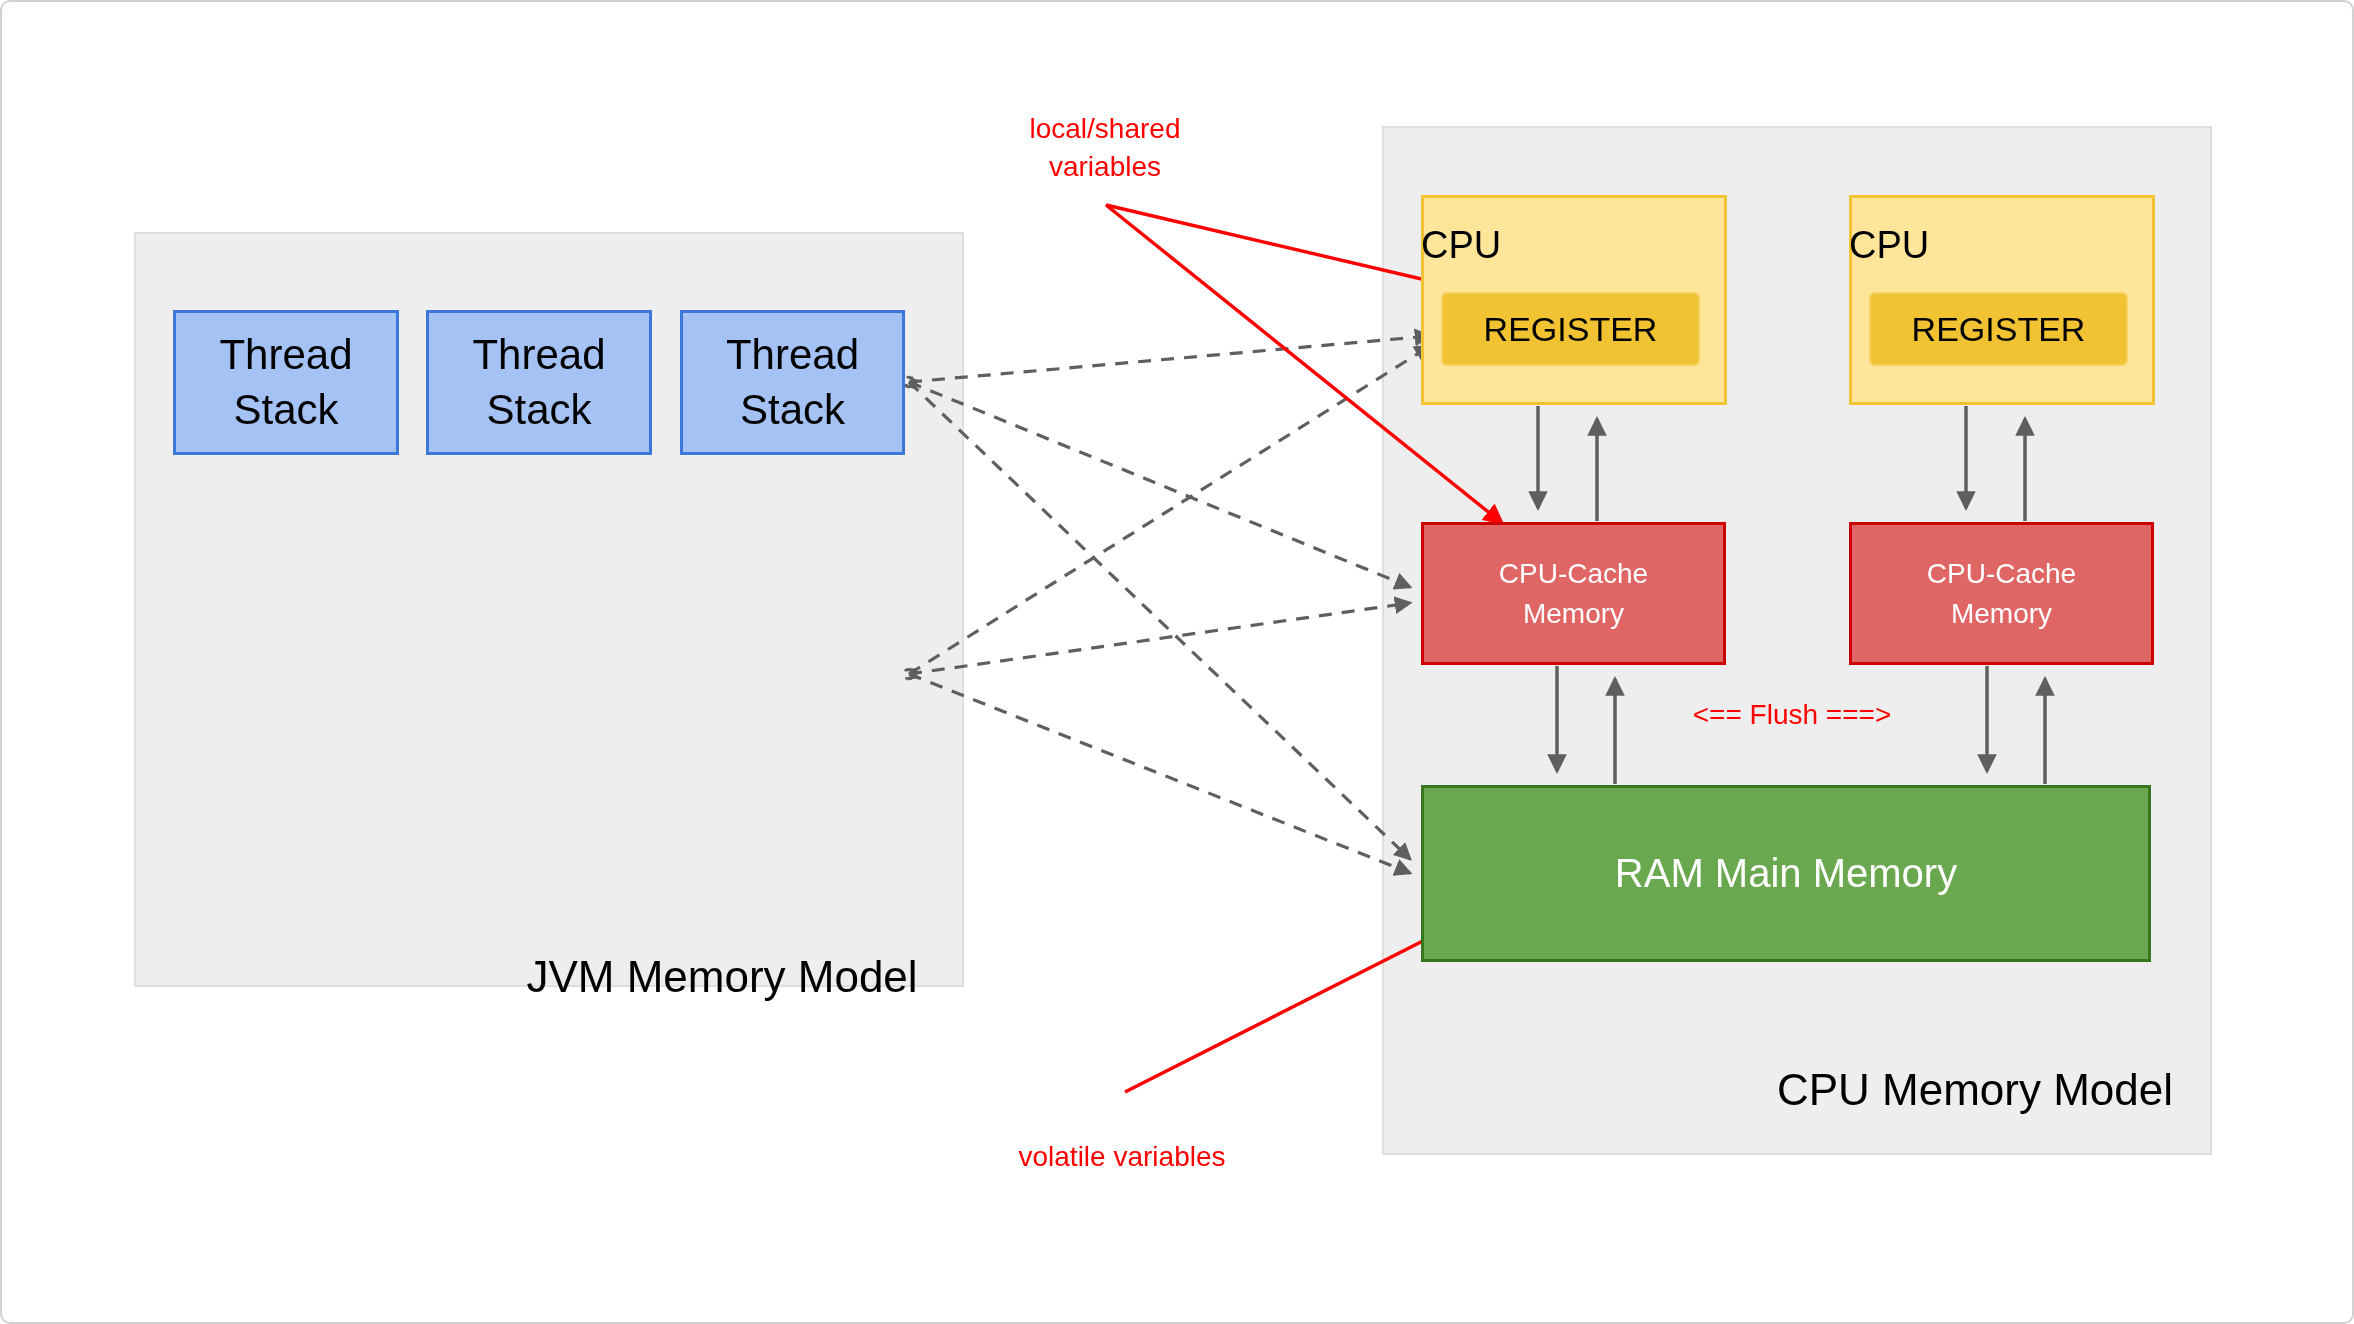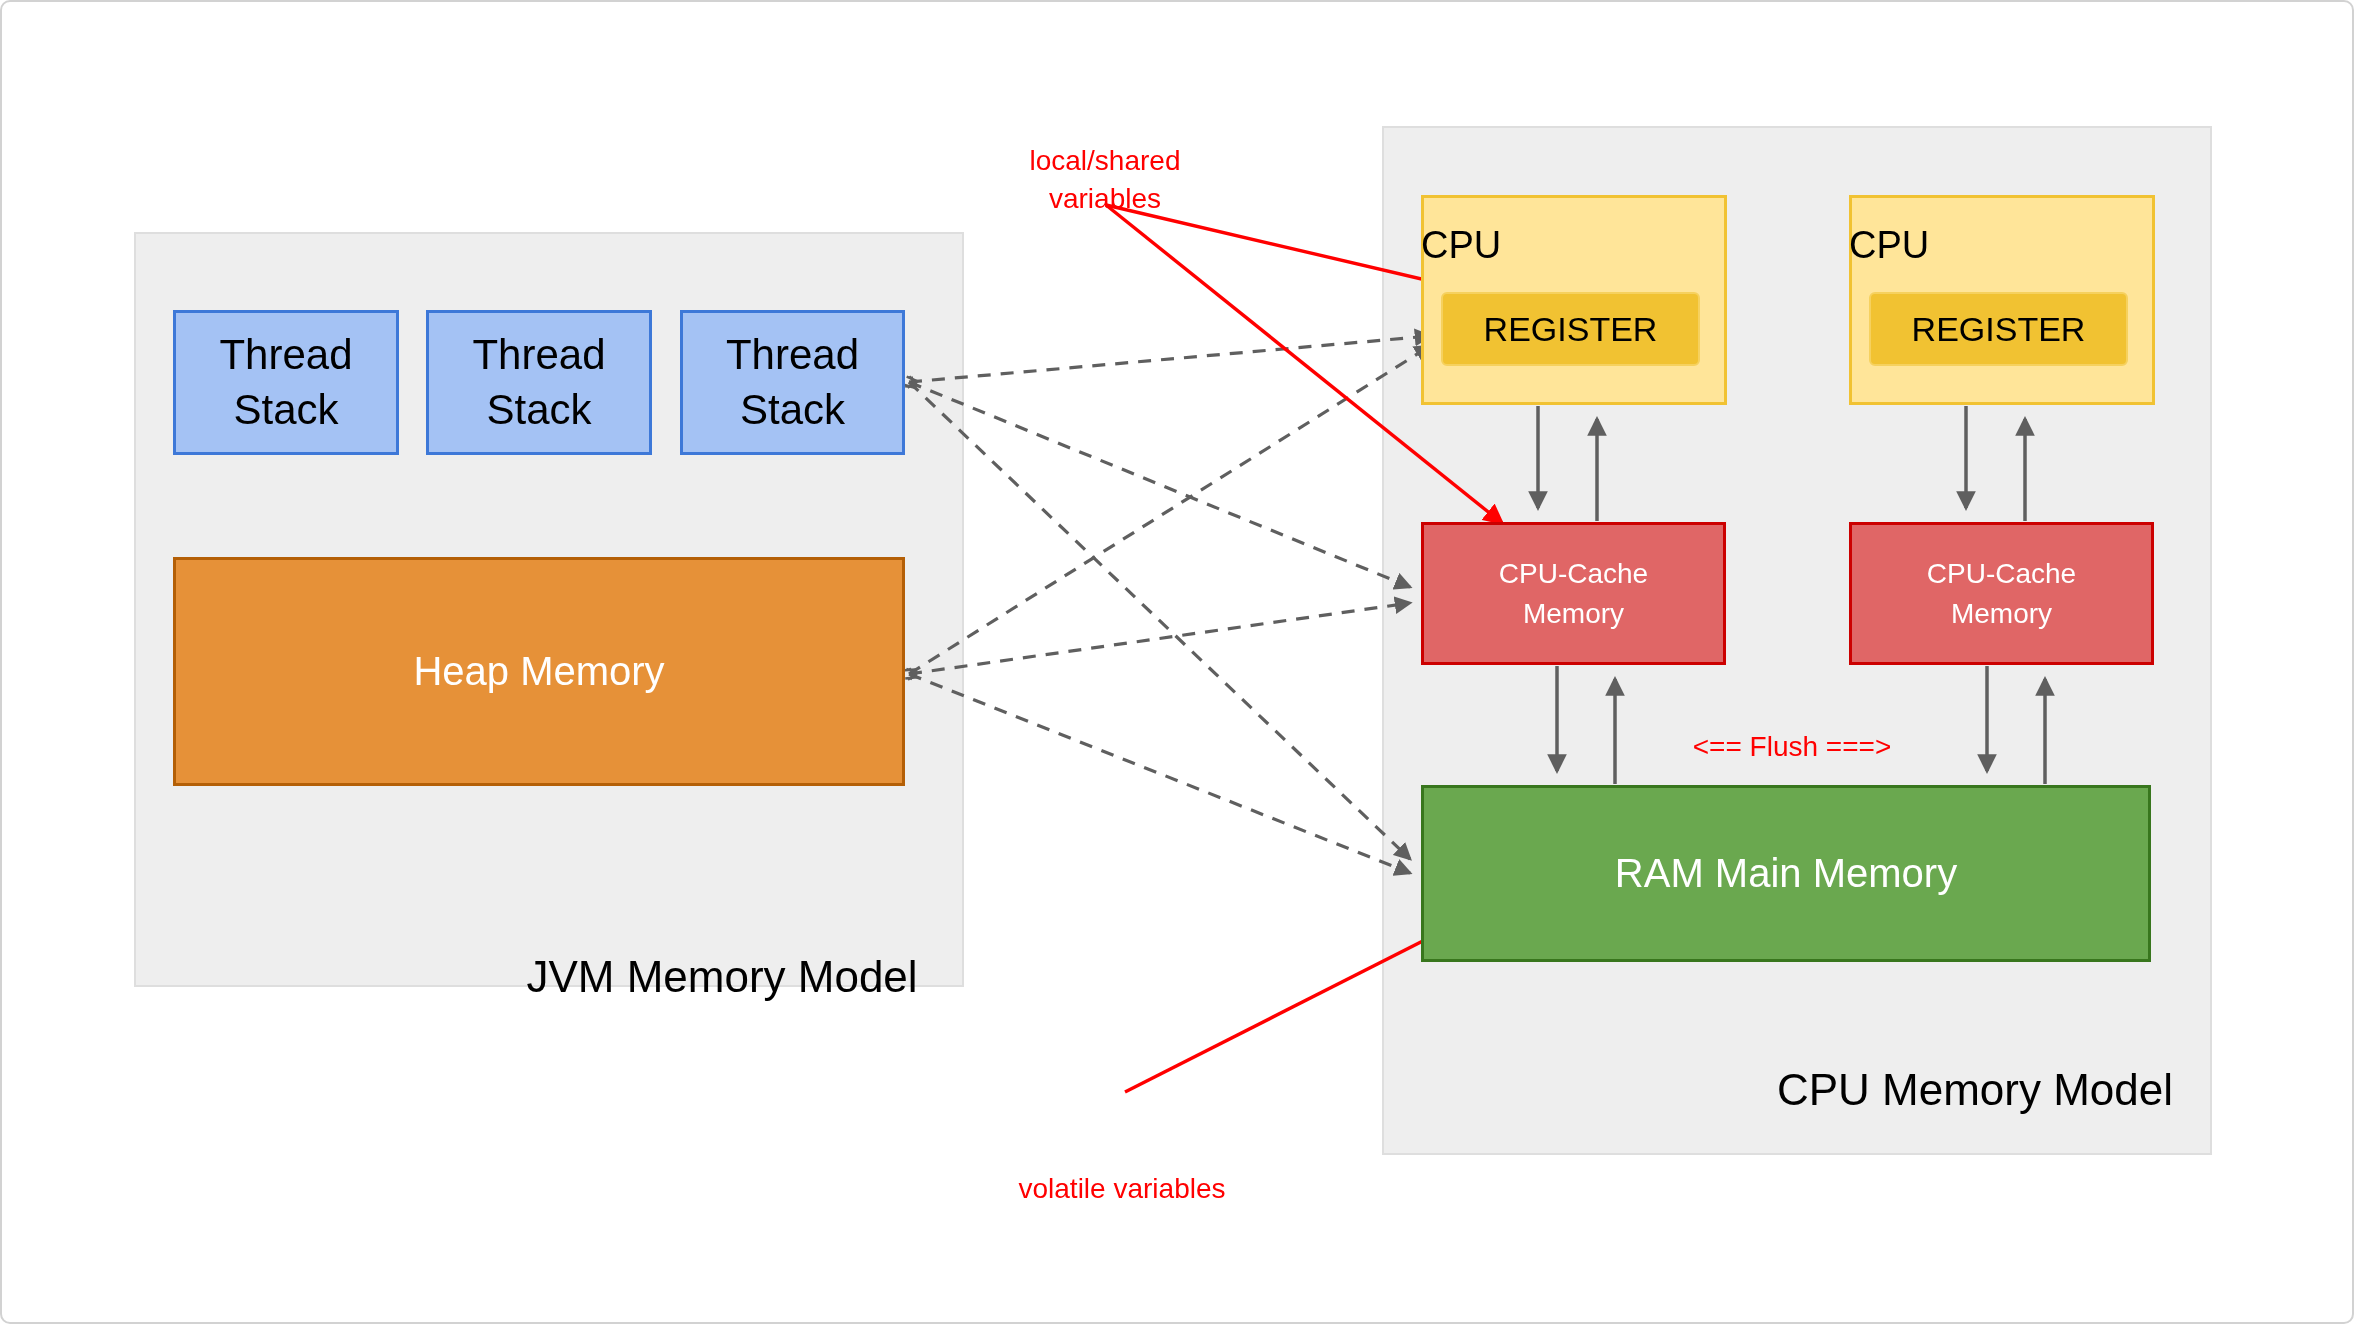--- a/index.html
+++ b/index.html
@@ -13,21 +13,21 @@
   .heap{background:#e69138;border:3px solid #b45f06;color:#fff;font-size:40px;}
   .cpu{background:#ffe599;border:3px solid #f1c232;}
   .cpu-title{position:absolute;display:flex;align-items:center;justify-content:flex-start;
              color:#000;font-size:38px;}
   .register{background:#f1c232;border:2px solid #f6d15e;border-radius:6px;color:#000;font-size:34px;}
   .cache{background:#e06666;border:3px solid #cc0000;color:#fff;font-size:28px;line-height:1.42;}
   .ram{background:#6aa84f;border:3px solid #38761d;color:#fff;font-size:40px;}
   .panel-label{position:absolute;display:flex;align-items:center;justify-content:center;
                color:#000;font-size:44px;}
   .red-note{position:absolute;display:flex;align-items:center;justify-content:center;
-            color:#ff0000;font-size:28px;line-height:1.35;text-align:center;margin-top:32px;}
+            color:#ff0000;font-size:28px;line-height:1.35;text-align:center;}
   svg.wires{position:absolute;left:0;top:0;pointer-events:none;}
 </style>
 </head>
 <body>
 
 <div class="screen">
 
   <div class="panel" style="left:132px;top:230px;width:830px;height:755px;"></div>
   <div class="panel" style="left:1380px;top:124px;width:830px;height:1029px;"></div>
 
@@ -76,23 +76,20 @@
 Stack</span>
   </div>
   <div class="node stack" style="left:424px;top:308px;width:226px;height:145px;">
     <span class="label">Thread
 Stack</span>
   </div>
   <div class="node stack" style="left:678px;top:308px;width:225px;height:145px;">
     <span class="label">Thread
 Stack</span>
   </div>
-  <div class="node heap" style="left:171px;top:555px;width:732px;height:229px;">
-    <span class="label">Heap Memory</span>
-  </div>
   <div class="panel-label" style="left:500px;top:900px;width:440px;height:60px;margin-top:45px;">
     <span class="label">JVM Memory Model</span>
   </div>
 
   <div class="node cpu" style="left:1419px;top:193px;width:306px;height:210px;"></div>
   <div class="cpu-title" style="left:1419px;top:196px;width:306px;height:94px;">
     <span class="label">CPU</span>
   </div>
   <div class="node register" style="left:1439px;top:290px;width:259px;height:74px;">
     <span class="label">REGISTER</span>

